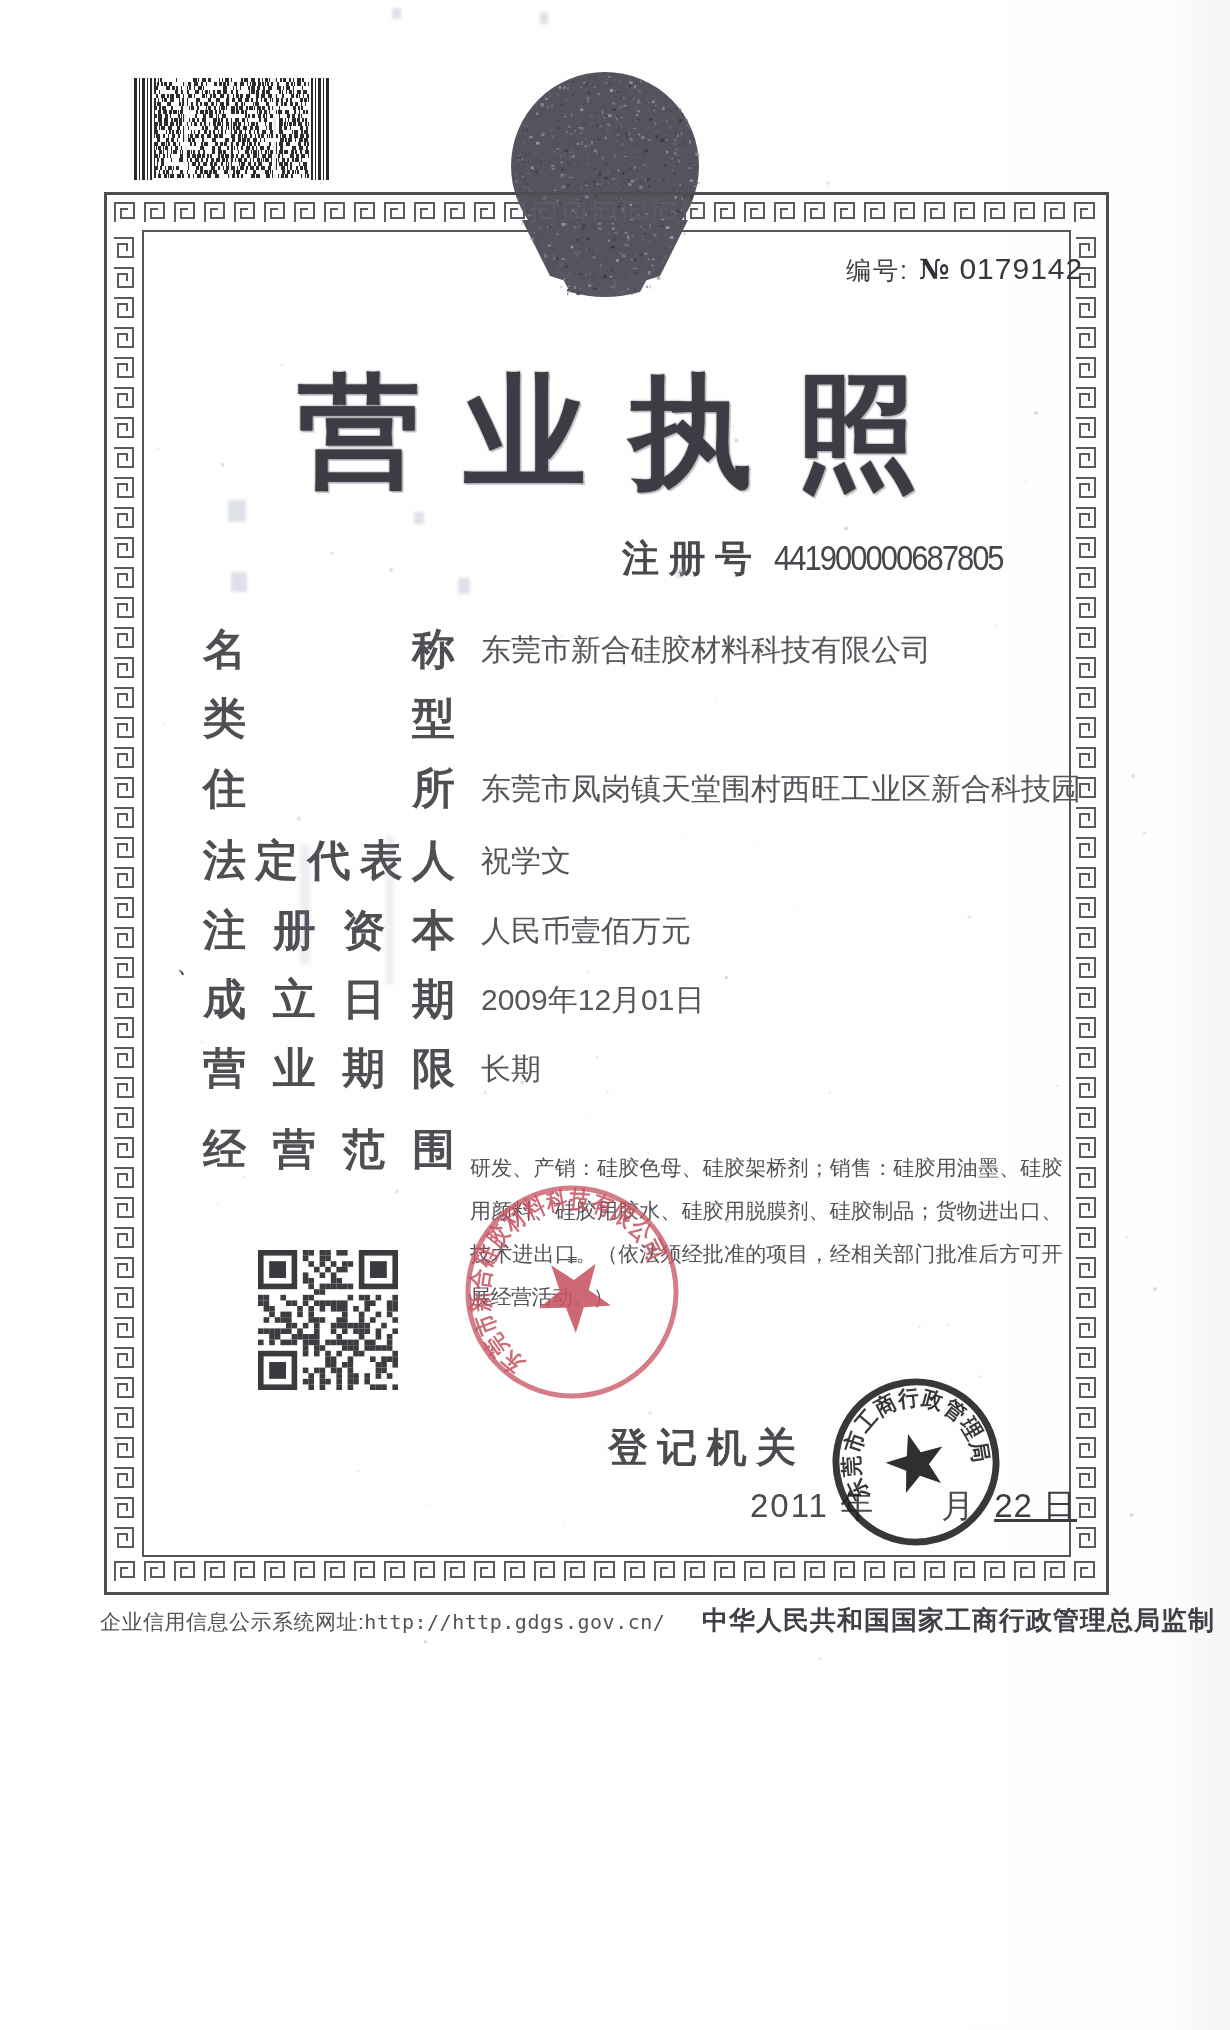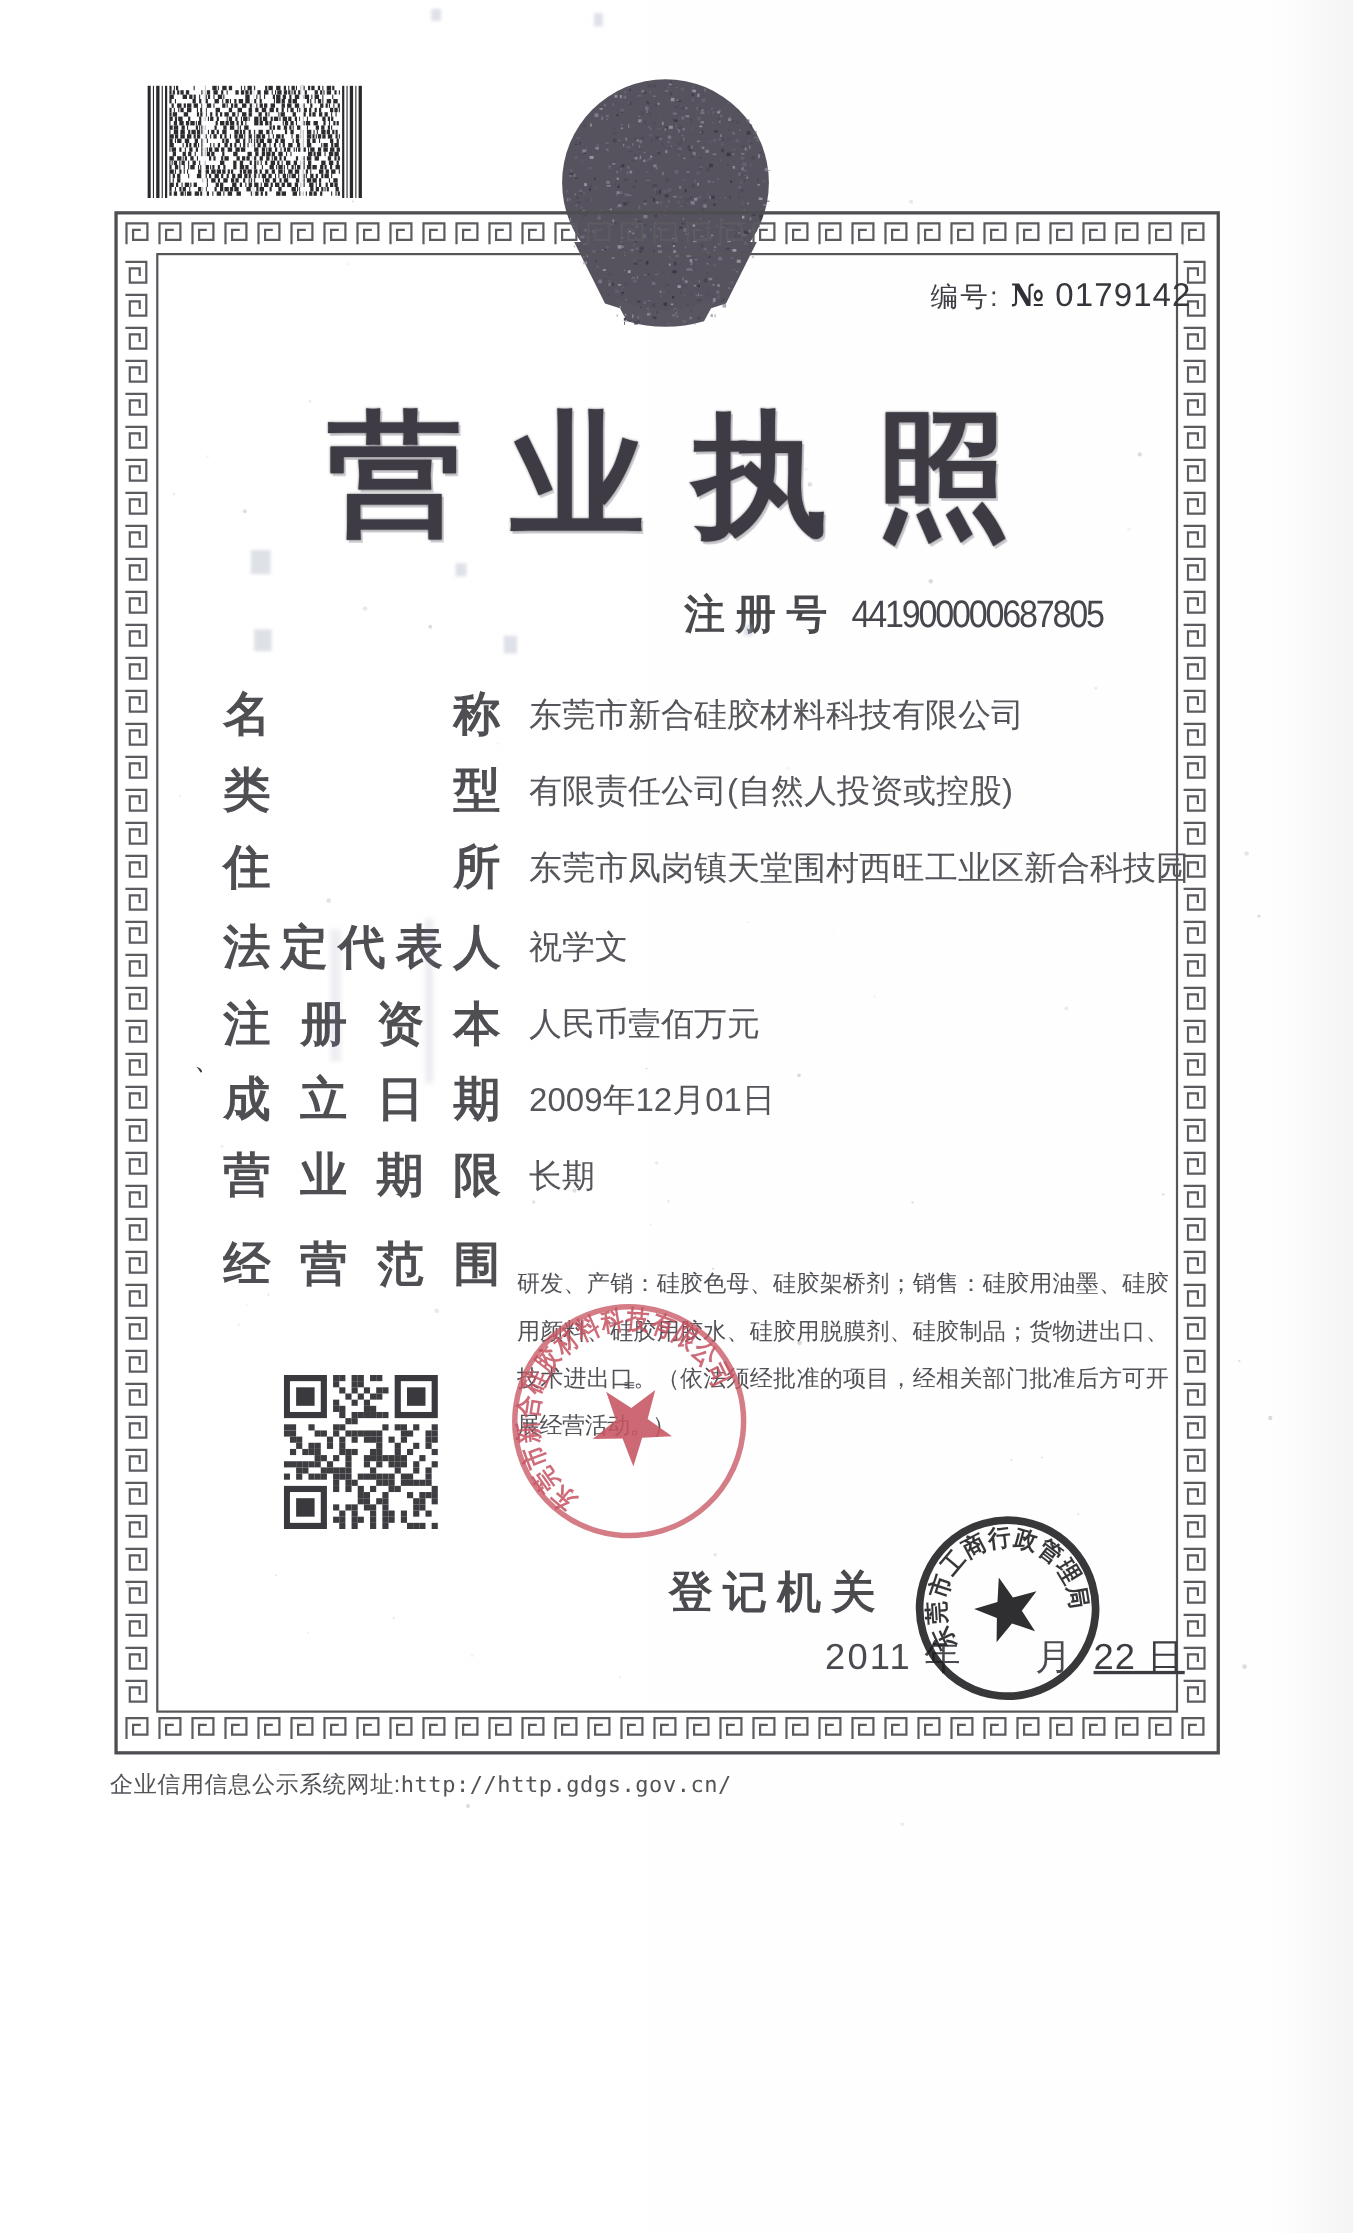--- a/index.html
+++ b/index.html
@@ -1640,21 +1640,20 @@
         <span>名</span>
         <span>称</span>
       </span>
     <span class="row-value">东莞市新合硅胶材料科技有限公司</span>
   </div>
   <div class="abs row" style="top:691px;">
     <span class="row-label char-spread">
         <span>类</span>
         <span>型</span>
       </span>
-    <span class="row-value">有限责任公司(自然人投资或控股)</span>
   </div>
   <div class="abs row" style="top:761px;">
     <span class="row-label char-spread">
         <span>住</span>
         <span>所</span>
       </span>
     <span class="row-value">东莞市凤岗镇天堂围村西旺工业区新合科技园</span>
   </div>
   <div class="abs row" style="top:833px;">
     <span class="row-label char-spread">
@@ -1953,20 +1952,21 @@
     <polygon id="blackstar" fill="rgba(24,24,28,0.9)" points="90.0,61.0 97.3,82.0 119.5,82.4 101.8,95.8 108.2,117.1 90.0,104.4 71.8,117.1 78.2,95.8 60.5,82.4 82.7,82.0"></polygon>
     <path id="blackArc" fill="none" d="M 36.4 109.5 A 57 57 0 1 1 143.6 109.5"></path>
     <text font-size="22" font-weight="bold" fill="rgba(26,26,30,0.88)" letter-spacing="1">
       <textPath href="#blackArc" startOffset="0" textLength="216" lengthAdjust="spacingAndGlyphs">东莞市工商行政管理局</textPath>
     </text>
   </svg>
 
   <div class="abs footer-left">
     <span>企业信用信息公示系统网址:</span><span class="url">http://http.gdgs.gov.cn/</span>
   </div>
+  <div class="abs footer-right">中华人民共和国国家工商行政管理总局监制</div>
 
   <div class="abs ghost" style="left:228px;top:500px;width:18px;height:22px;"></div>
   <div class="abs ghost" style="left:414px;top:512px;width:10px;height:12px;"></div>
   <div class="abs ghost" style="left:231px;top:572px;width:16px;height:20px;"></div>
   <div class="abs ghost" style="left:458px;top:578px;width:12px;height:16px;"></div>
   <div class="abs ghost" style="left:676px;top:568px;width:8px;height:10px;"></div>
   <div class="abs ghost" style="left:392px;top:8px;width:9px;height:11px;"></div>
   <div class="abs ghost" style="left:540px;top:12px;width:8px;height:12px;"></div>
   <div class="abs streak" style="left:300px;top:845px;width:10px;height:120px;"></div>
   <div class="abs streak" style="left:386px;top:835px;width:8px;height:150px;"></div>

